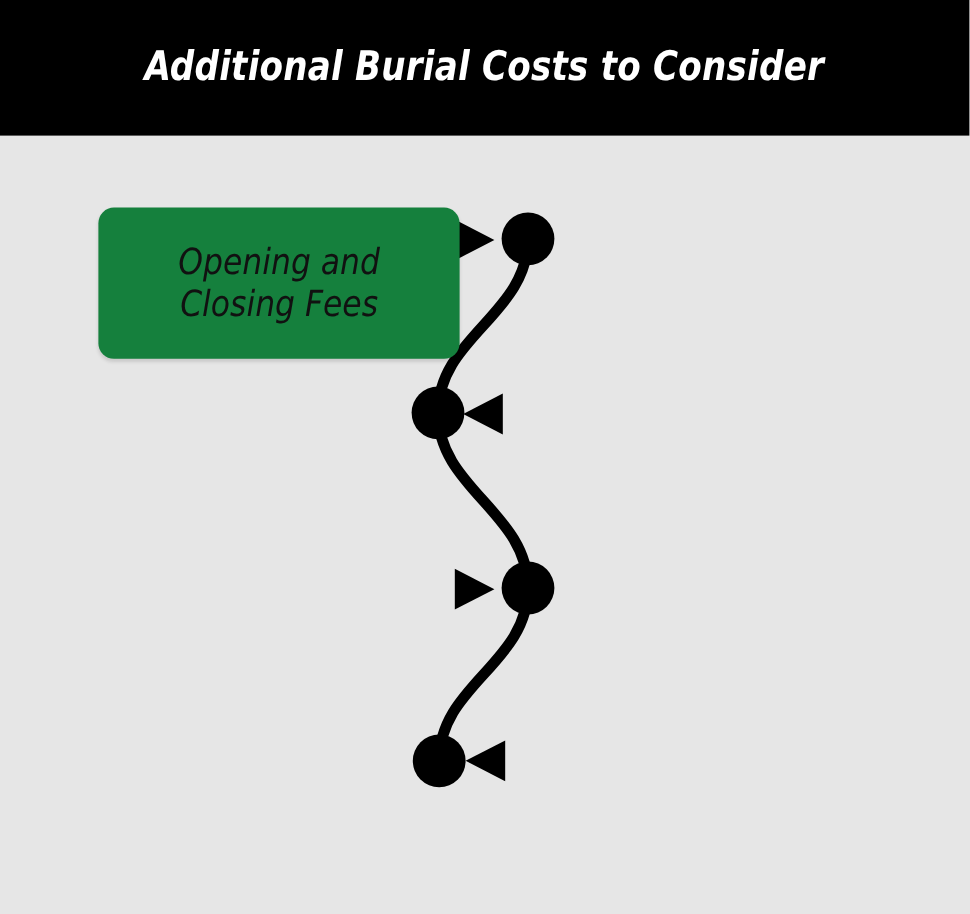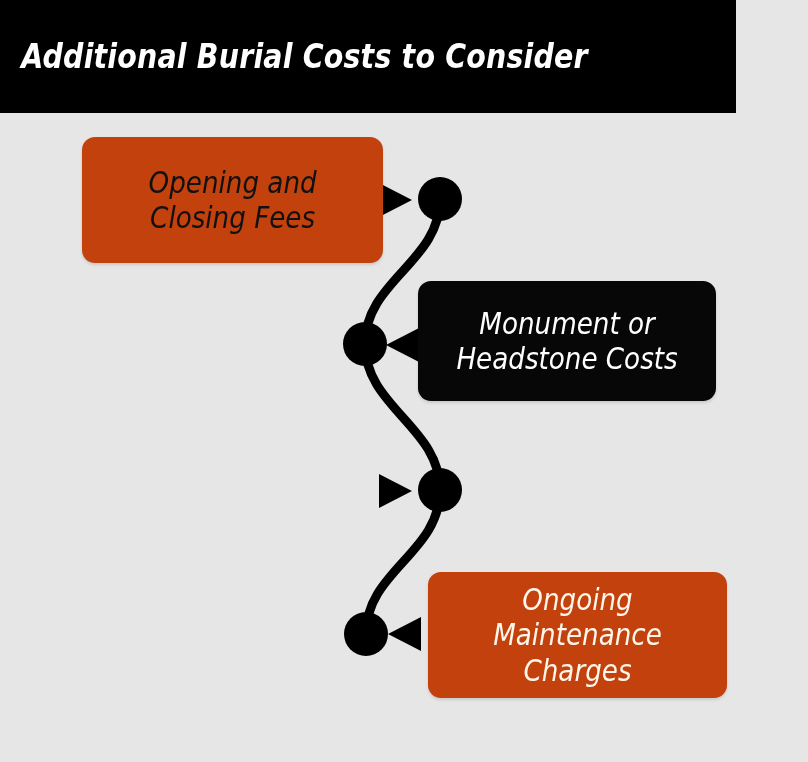--- a/index.html
+++ b/index.html
@@ -19,26 +19,26 @@
     height: 762px;
     background: #e6e6e6;
     overflow: hidden;
   }
 
   
   .header-bar {
     position: absolute;
     left: 0;
     top: 0;
-    width: 736px;
+    width: 808px;
     height: 113px;
     background: #000000;
     display: flex;
     align-items: center;
-    justify-content: flex-start;
+    justify-content: center;
   }
   .header-title {
     color: #ffffff;
     font-family: "Liberation Sans Narrow", "DejaVu Sans Condensed", "Liberation Sans", sans-serif;
     font-size: 34px;
     font-weight: bold;
     font-style: italic;
     letter-spacing: 0.2px;
     text-align: center;
     line-height: 1.05;
@@ -70,21 +70,21 @@
   }
   .card-label {
     font-family: "Liberation Sans Narrow", "DejaVu Sans Condensed", "Liberation Sans", sans-serif;
     font-style: italic;
     font-weight: normal;
     font-size: 30px;
     line-height: 1.17;
     transform: scaleX(0.97);
   }
 
-  .card-tan   { background: #c2410c; }
+  .card-tan   { background: #15803d; margin-top: 36px; }
   .card-black { background: #070707; }
 
   .label-dark  { color: #111111; }
   .label-white { color: #ffffff; }
   .label-cream { color: #fdf6ea; }
 
   
   #card-1 { left: 82px;  top: 137px; width: 301px; height: 126px; }
   #card-2 { left: 418px; top: 281px; width: 298px; height: 120px; }
   #card-3 { left: 82px;  top: 431px; width: 301px; height: 122px; }
@@ -139,28 +139,16 @@
   <div class="arrow arrow-right" id="arrow-3"></div>
   <div class="arrow arrow-left" id="arrow-4"></div>
 
   <div class="card card-tan" id="card-1">
     <div class="card-label label-dark">
       <span>Opening and</span><br>
       <span>Closing Fees</span>
     </div>
   </div>
 
-  <div class="card card-black" id="card-2">
-    <div class="card-label label-white">
-      <span>Monument or</span><br>
-      <span>Headstone Costs</span>
-    </div>
-  </div>
 
 
-  <div class="card card-tan" id="card-4">
-    <div class="card-label label-cream">
-      <span>Ongoing Maintenance</span><br>
-      <span>Charges</span>
-    </div>
-  </div>
 
 </div>
 
 </body></html>

